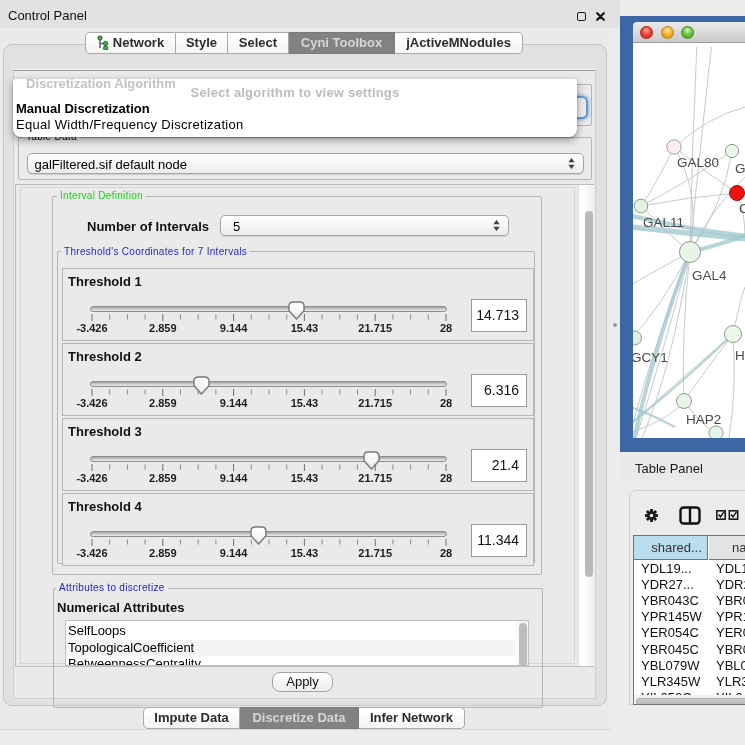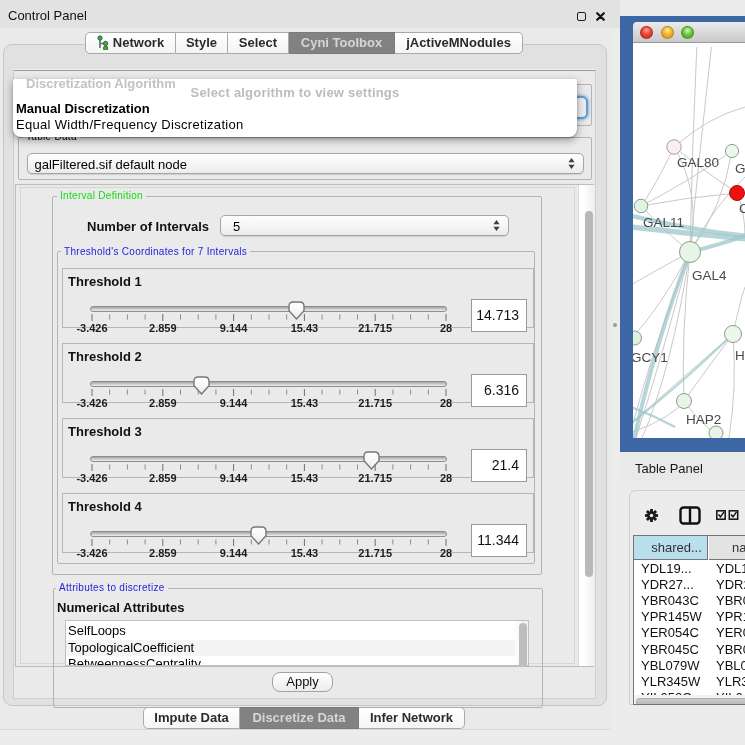--- a/index.html
+++ b/index.html
@@ -19,21 +19,21 @@
 .seg.last { border-radius:0 5px 5px 0; }
 .seg.sel { background:#828282; color:#d6d6d6; border-color:#7a7a7a; }
 .gbox { position:absolute; border:1px solid #b4b4b4; border-radius:2px; }
 .gtitle { position:absolute; font-size:10px; letter-spacing:0.3px; background:#eaeaea; padding:0 3px; white-space:nowrap; }
 .combo { position:absolute; background:linear-gradient(#fefefe,#f6f6f6 50%,#ebebeb); border:1px solid #a6a6a6; border-radius:5px; font-size:13px; color:#000; box-shadow:0 1px 1px rgba(0,0,0,0.12); }
 .combo .ctext { position:absolute; left:7px; top:3px; }
 .combo svg { position:absolute; right:8px; top:50%; margin-top:-5.5px; }
 #scrollpane { position:absolute; left:15px; top:184px; width:579px; height:483px; border:1px solid #bdbdbd; }
 #vscroll { position:absolute; left:562px; top:0px; width:17px; height:481px; background:linear-gradient(90deg,#ffffff 30%,#ededed); border-left:1px solid #dddddd; }
 #vthumb { position:absolute; left:6px; top:26px; width:8px; height:366px; border-radius:4.5px; background:#b9b9b9; }
-.spanel { position:absolute; left:62px; width:471.5px; height:60px; background:#eaeaea; border:1px solid #b6b6b6; }
+.spanel { position:absolute; left:62px; width:471.5px; height:73px; background:#eaeaea; border:1px solid #b6b6b6; }
 .slabel { position:absolute; left:5px; top:5px; font-size:13px; font-weight:bold; color:#111; }
 .strack { position:absolute; left:26.5px; top:37px; width:357px; height:6px; border:1px solid #8d8d8d; border-radius:3px; background:linear-gradient(#a2a2a2,#c6c6c6 45%,#eeeeee); }
 .sthumb { position:absolute; top:32px; }
 .svalue { position:absolute; left:408px; top:30px; width:56px; height:33px; background:#fff; border:1px solid #9a9a9a; font-size:14px; text-align:right; padding-right:7px; line-height:31px; color:#111; }
 #popup { position:absolute; left:13px; top:79px; width:564px; height:58px; background:#ffffff; border-radius:2px 2px 8px 8px; box-shadow:0 3px 9px rgba(0,0,0,0.38), 0 1px 2px rgba(0,0,0,0.2); }
 #netwin { position:absolute; left:620px; top:16px; width:125px; height:452px; background:#3c66a4; }
 #net-title { position:absolute; left:13px; top:6px; width:112px; height:21px; background:linear-gradient(#ebebeb,#c9c9c9); border-bottom:1px solid #9a9a9a; border-radius:4px 0 0 0; }
 .tl { position:absolute; top:4px; width:13px; height:13px; border-radius:50%; }
 #net-canvas { position:absolute; left:13px; top:27px; width:112px; height:395px; background:#ffffff; overflow:hidden; }
 #tp-title { position:absolute; left:620px; top:452px; width:125px; height:29px; background:#e9e9e9; font-size:13px; color:#1a1a1a; }

